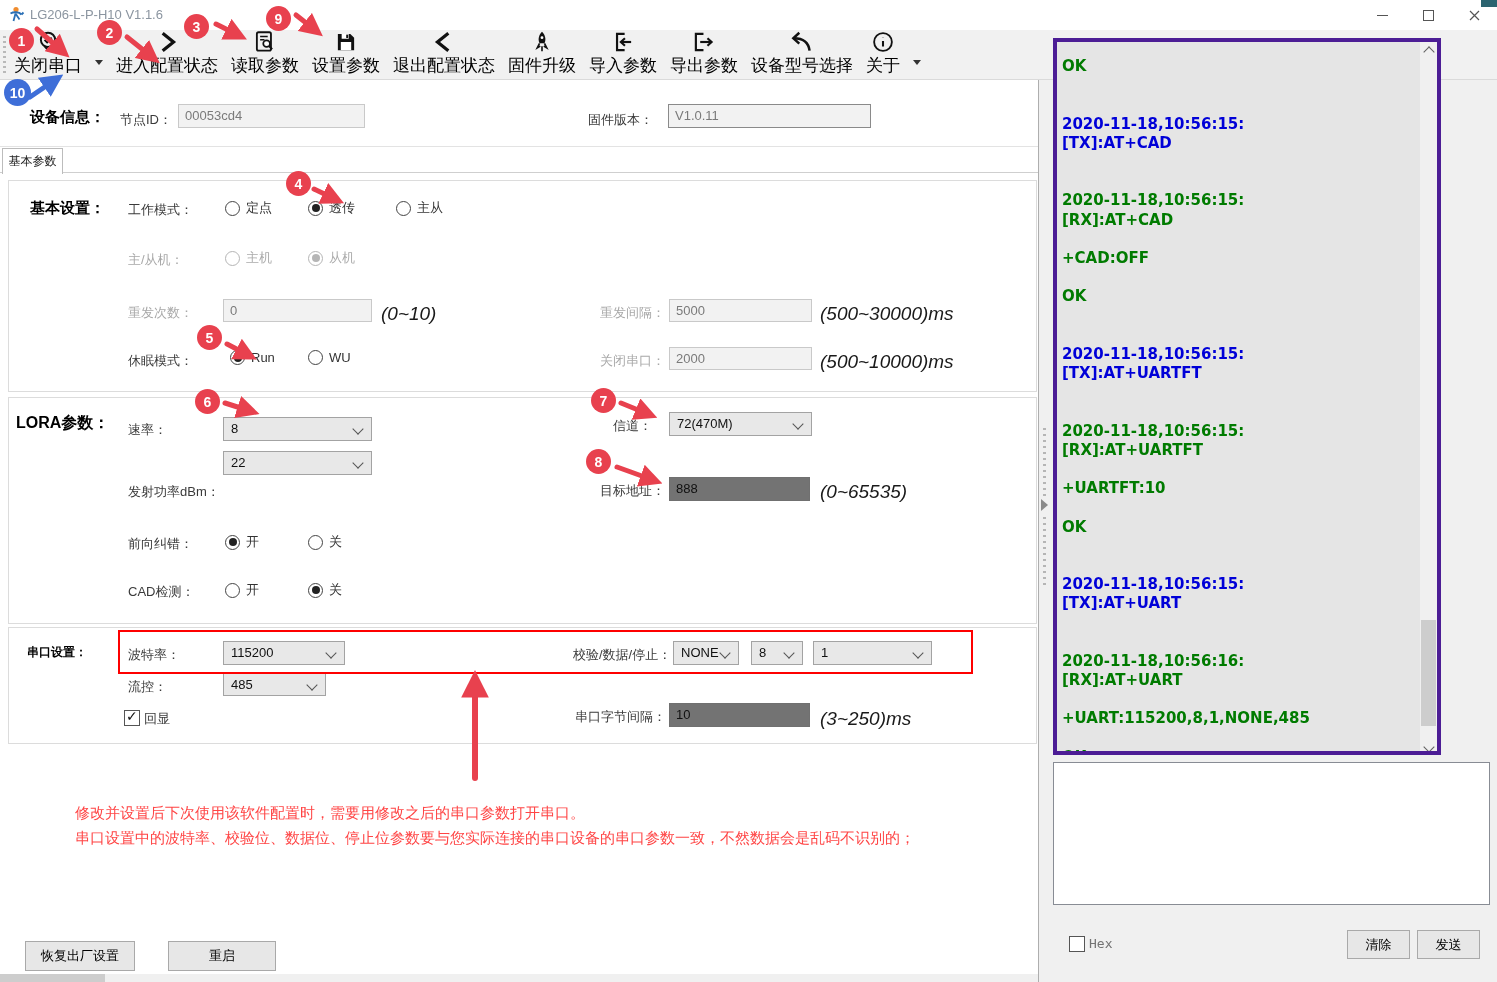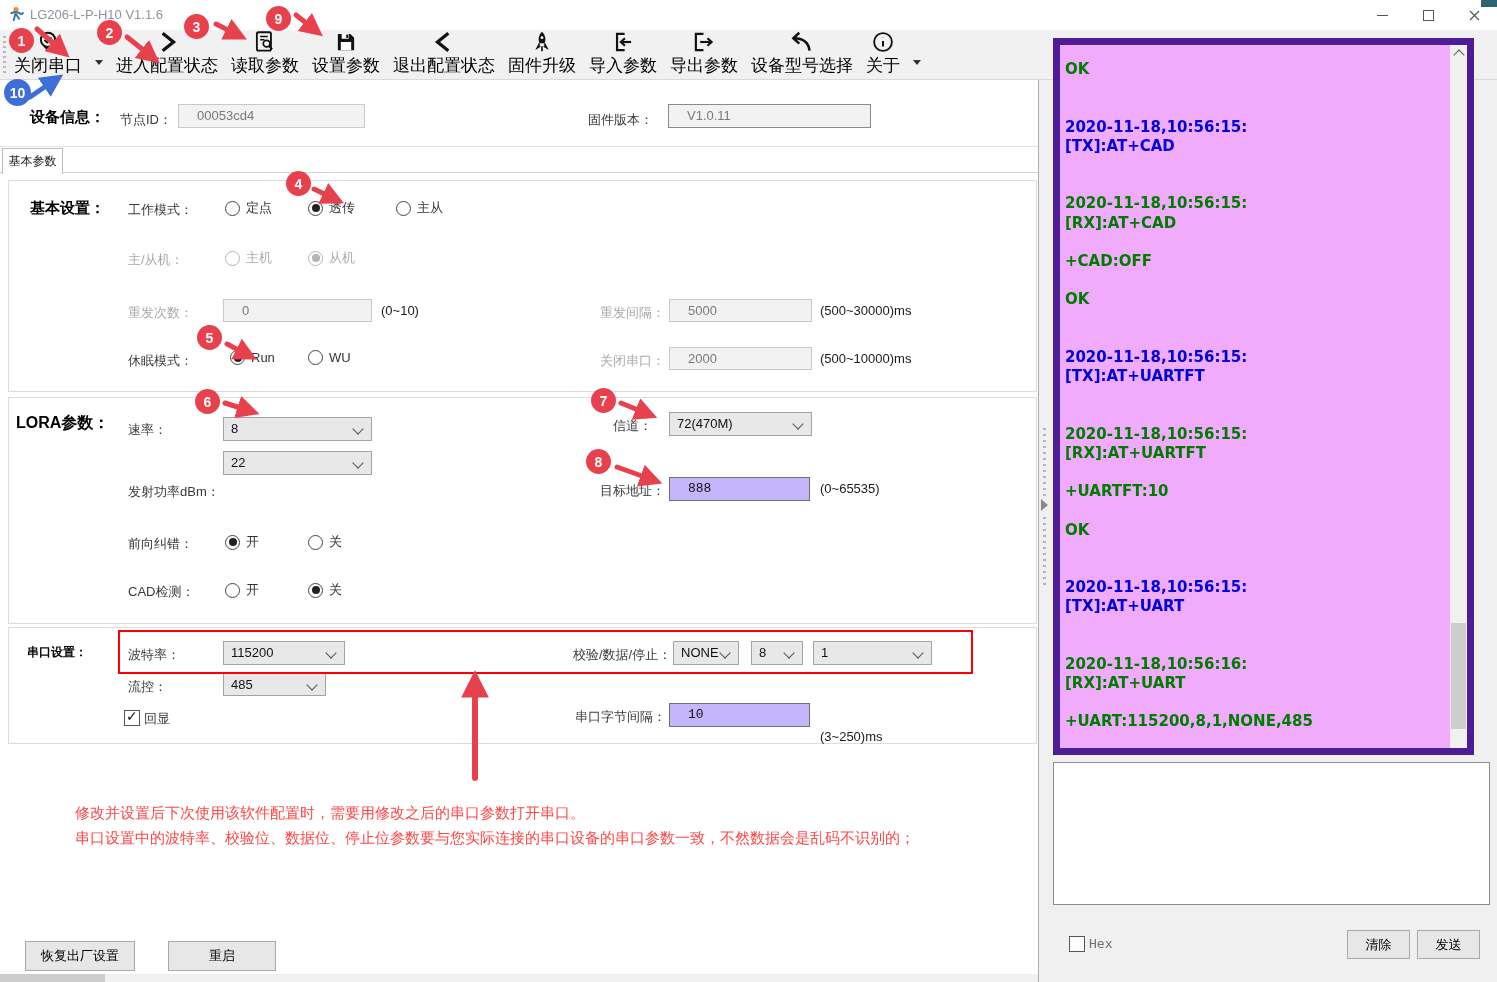--- a/index.html
+++ b/index.html
@@ -22,24 +22,24 @@
   .tbtn{display:flex;flex-direction:column;align-items:center;justify-content:flex-end;
         font-size:17px;color:#000;white-space:nowrap;line-height:22px;cursor:default;}
   .tbtn svg{display:block;}
   .caret{width:0;height:0;border-left:4px solid transparent;border-right:4px solid transparent;
          border-top:5px solid #333;margin-bottom:12px;}
 
   
   .lbl{position:absolute;font-size:13px;color:#3a3a3a;white-space:nowrap;}
   .lbl.dis{color:#a8a8a8;}
   .seclbl{position:absolute;font-weight:bold;font-size:15px;color:#000;white-space:nowrap;}
-  .hint{position:absolute;font-size:13px;color:#1a1a1a;white-space:nowrap;}
+  .hint{position:absolute;font-size:19px;color:#1a1a1a;white-space:nowrap;font-style:italic;}
   .inp{position:absolute;height:23px;border:1px solid #c9c9c9;background:#f2f2f2;color:#7a7a7a;
-       font-size:13px;line-height:21px;padding:0 18px;box-sizing:border-box;white-space:nowrap;}
-  .inp.en{background:#c4b5fd;border-color:#707070;color:#111;font-family:Liberation Mono, monospace;}
+       font-size:13px;line-height:21px;padding:0 6px;box-sizing:border-box;white-space:nowrap;}
+  .inp.en{background:#737373;border-color:#707070;color:#111;}
   .inp.dkb{border-color:#8a8a8a;}
   .dd{position:absolute;height:24px;background:#e8e8e8;border:1px solid #a3a3a3;font-size:13px;
       color:#111;line-height:22px;padding:0 20px 0 7px;box-sizing:border-box;white-space:nowrap;}
   .dd::after{content:"";position:absolute;right:9px;top:7px;width:7px;height:7px;
       border-right:1.6px solid #555;border-bottom:1.6px solid #555;transform:rotate(45deg);}
   .groupbox{position:absolute;border:1px solid #dcdcdc;background:transparent;}
   .radio{position:absolute;display:flex;align-items:center;gap:6px;font-size:13px;color:#333;white-space:nowrap;}
   .rb{width:13px;height:13px;border:1px solid #444;border-radius:50%;background:#fff;position:relative;flex:none;}
   .radio.checked .rb::after{content:"";position:absolute;left:2.5px;top:2.5px;right:2.5px;bottom:2.5px;
       background:#222;border-radius:50%;}
@@ -51,22 +51,22 @@
   .tab{position:absolute;background:#fff;border:1px solid #bcbcbc;border-bottom:none;
        font-size:12px;color:#222;display:flex;align-items:center;justify-content:center;}
   .btn{position:absolute;background:#e7e7e7;border:1px solid #a9a9a9;font-size:13px;color:#000;
        display:flex;align-items:center;justify-content:center;white-space:nowrap;}
   .redbox{position:absolute;border:2px solid #fe0000;}
   .warn{position:absolute;color:#ff4545;font-size:15px;line-height:25px;white-space:nowrap;}
 
   
   .rpanel{position:absolute;left:1039px;top:80px;width:458px;height:902px;background:#f0f0f0;}
   .split-line{position:absolute;left:1038px;top:80px;width:1px;height:902px;background:#aeaeae;}
-  .log-box{position:absolute;left:1053px;top:38px;width:421px;height:717px;background:#f0abfc;
-           border:7px solid #4c1d95;box-sizing:border-box;overflow:hidden;z-index:3;}
+  .log-box{position:absolute;left:1053px;top:38px;width:388px;height:717px;background:#e5e5e5;
+           border:4px solid #4c1d95;box-sizing:border-box;overflow:hidden;z-index:3;}
   .log-lines{position:absolute;left:5px;top:15px;font-family:"DejaVu Sans","Liberation Sans",sans-serif;
            font-weight:bold;font-size:15px;}
   .log-line{height:19.2px;white-space:nowrap;}
   .log-line.blue{color:#0000d8;}
   .log-line.green{color:#007b00;}
   .send-box{position:absolute;left:1053px;top:762px;width:437px;height:143px;background:#fff;
            border:1px solid #888c94;box-sizing:border-box;z-index:3;}
   .hexlbl{position:absolute;font-family:"DejaVu Sans Mono","Liberation Mono",monospace;font-size:13px;color:#737373;}
 
   
@@ -309,21 +309,21 @@
     <span>1</span></div>
 
   <span class="lbl" style="left:128px;top:678px">流控：</span>
   <div class="dd" style="left:223px;top:673px;width:103px;height:23px">
     <span>485</span></div>
 
   <div class="cbx checked" style="left:124px;top:710px"></div>
   <span class="lbl" style="left:144px;top:710px">回显</span>
   <span class="lbl" style="left:575px;top:708px">串口字节间隔：</span>
   <div class="inp en" style="left:669px;top:703px;width:141px;height:24px">10</div>
-  <span class="hint" style="left:820px;top:729px">(3~250)ms</span>
+  <span class="hint" style="left:820px;top:708px">(3~250)ms</span>
 
   <div class="warn" style="left:75px;top:800px">
     <div>修改并设置后下次使用该软件配置时，需要用修改之后的串口参数打开串口。</div>
     <div>串口设置中的波特率、校验位、数据位、停止位参数要与您实际连接的串口设备的串口参数一致，不然数据会是乱码不识别的；</div>
   </div>
 
   <div class="btn" style="left:25px;top:941px;width:108px;height:28px">恢复出厂设置</div>
   <div class="btn" style="left:168px;top:941px;width:106px;height:28px">重启</div>
 
   <div class="sb-track-v" style="left:0;top:974px;width:1038px;height:8px">

